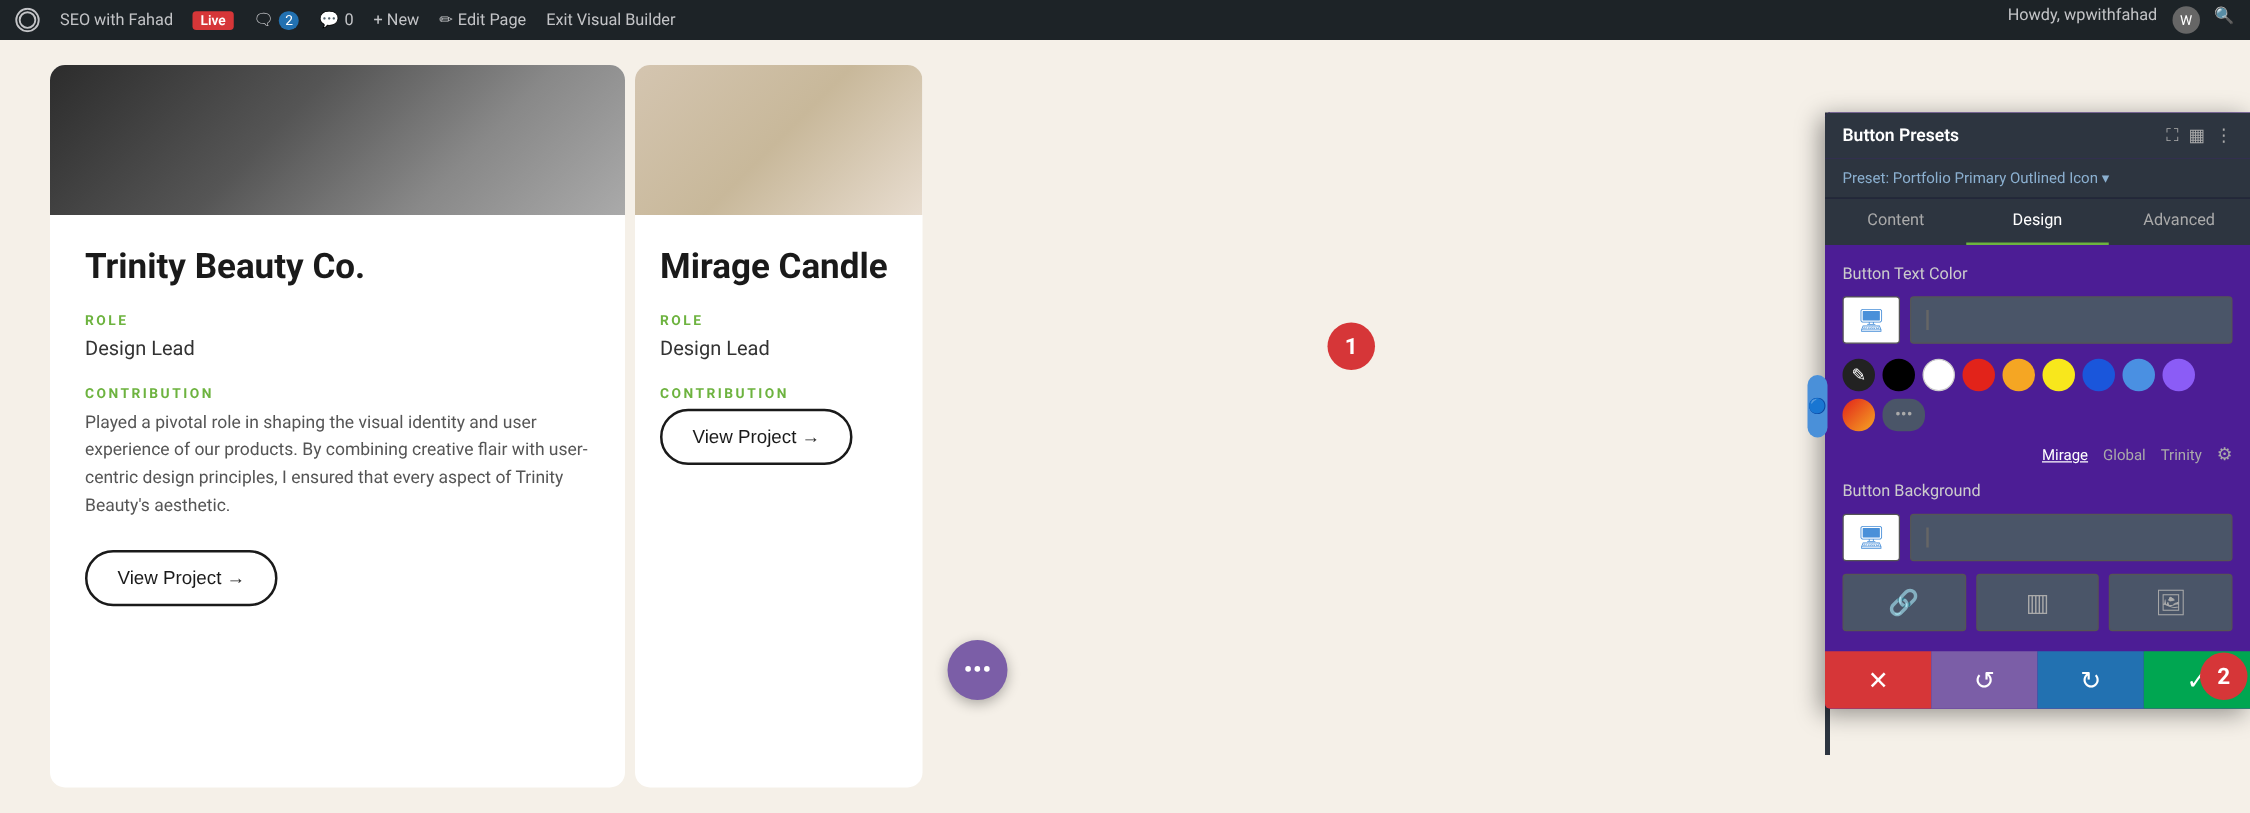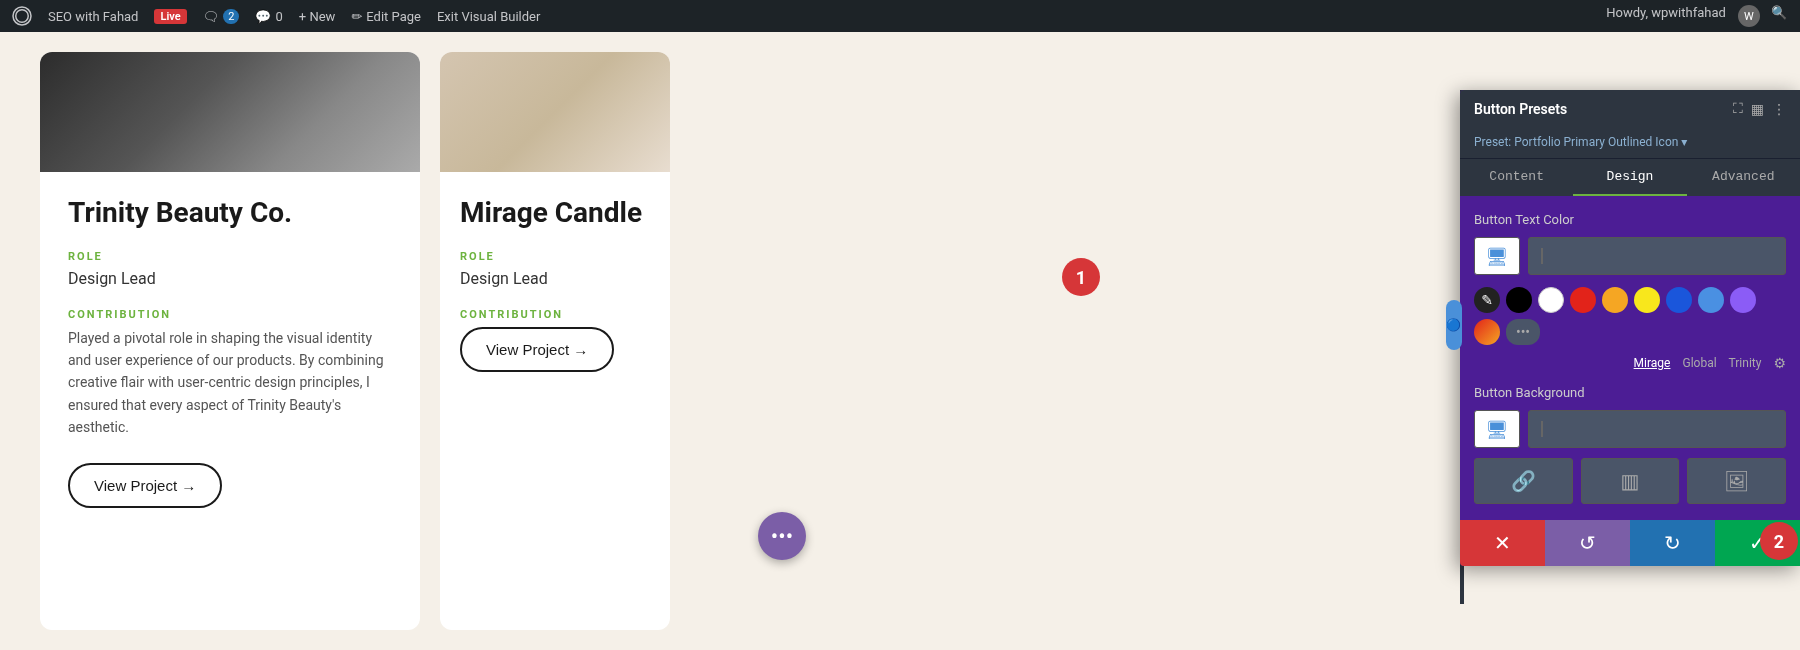--- a/index.html
+++ b/index.html
@@ -88,22 +88,22 @@
       display: flex;
       gap: 0;
       flex: 1;
       padding: 0 40px;
     }
 
     .card {
       background: #fff;
       border-radius: 12px;
       padding: 0;
-      width: 380px;
-      margin: 20px 20px 20px 0;
+      width: 460px;
+      margin: 20px 8px 20px 0;
       overflow: hidden;
       flex-shrink: 0;
     }
 
     .card-image {
       width: 100%;
       height: 120px;
       overflow: hidden;
       position: relative;
     }
@@ -255,21 +255,20 @@
     }
 
     .panel-tab {
       flex: 1;
       text-align: center;
       padding: 10px 0;
       font-size: 13px;
       color: #aaa;
       cursor: pointer;
       border-bottom: 2px solid transparent;
-      font-family: Liberation Mono, monospace;
     }
 
     .panel-tab.active {
       color: #fff;
       border-bottom: 2px solid #6db33f;
     }
 
     .panel-body {
       padding: 16px 14px;
     }

